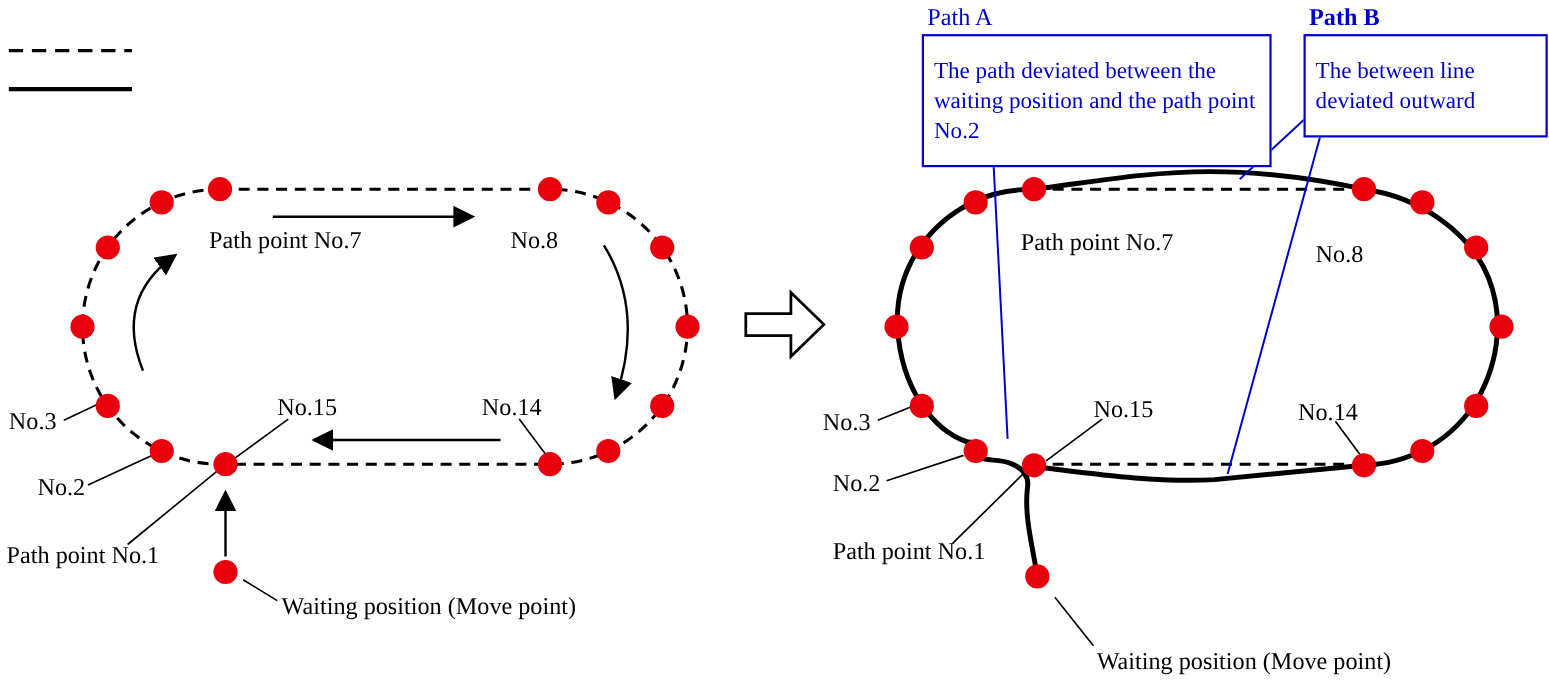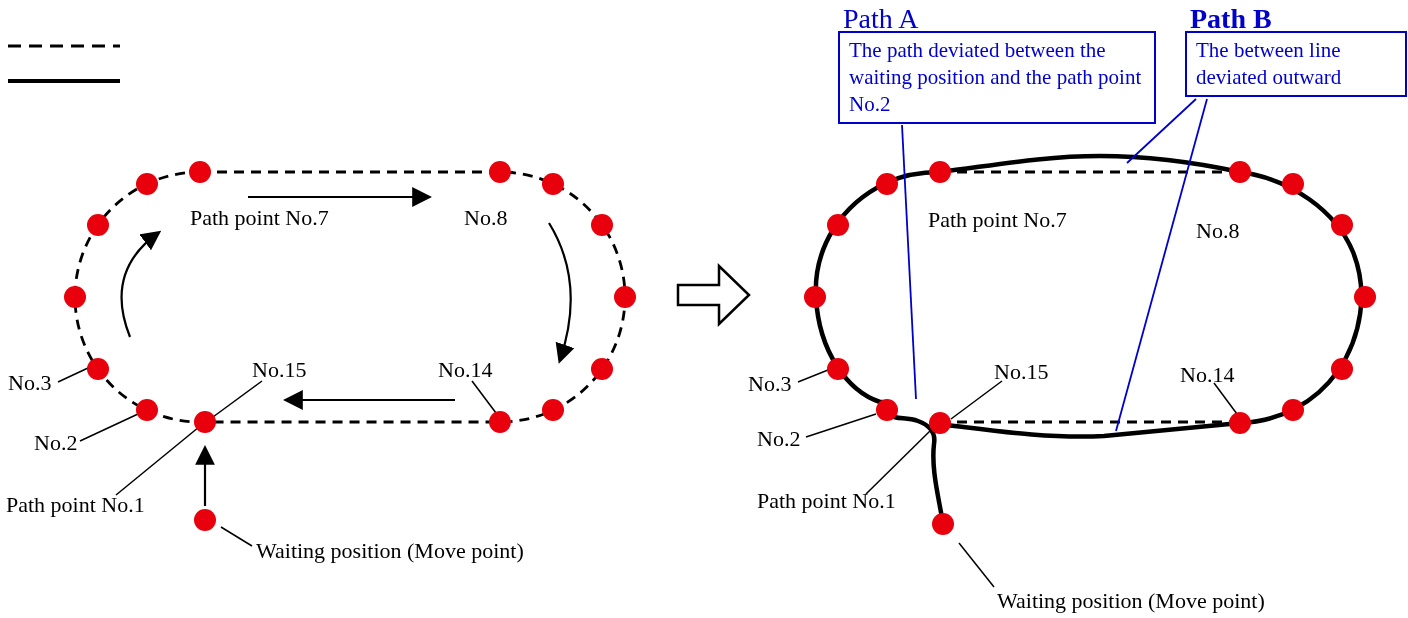--- a/index.html
+++ b/index.html
@@ -3,23 +3,23 @@
 <meta charset="utf-8">
 <style>
   html,body{margin:0;padding:0;background:#fff;}
   .canvas{
     position:relative;width:1408px;height:618px;background:#fff;
     font-family:"Liberation Serif","DejaVu Serif",serif;overflow:hidden;
     --ink:#000000;--dot:#e8000d;--blue:#0000cc;
   }
   svg.layer{position:absolute;left:0;top:0;width:1408px;height:618px;}
   .lbl{position:absolute;font-size:22px;color:var(--ink);white-space:nowrap;}
-  .blue-title{position:absolute;font-size:28px;color:var(--blue);white-space:nowrap;}
+  .blue-title{position:absolute;font-size:22px;color:var(--blue);white-space:nowrap;}
   .ann-box{position:absolute;border:2px solid var(--blue);color:var(--blue);
-    font-size:21px;line-height:1.28;padding:4px 9px;background:#ffffff;}
+    font-size:21px;line-height:1.28;padding:18px 9px;background:#ffffff;}
   .dot{fill:var(--dot);stroke:none;}
   .dash{stroke:var(--ink);stroke-width:2.8;stroke-dasharray:10 7;fill:none;}
   .solidpath{stroke:var(--ink);stroke-width:4.5;fill:none;stroke-linecap:round;stroke-linejoin:round;}
   .thin{stroke:var(--ink);stroke-width:1.5;fill:none;}
   .arrow{stroke:var(--ink);stroke-width:2.2;fill:none;}
   .blueline{stroke:var(--blue);stroke-width:1.8;fill:none;}
   .legend-dash{stroke:var(--ink);stroke-width:3;stroke-dasharray:13 8;}
   .legend-solid{stroke:var(--ink);stroke-width:4;}
   .hollow{fill:#ffffff;stroke:var(--ink);stroke-width:2.5;stroke-linejoin:miter;}
 </style>

